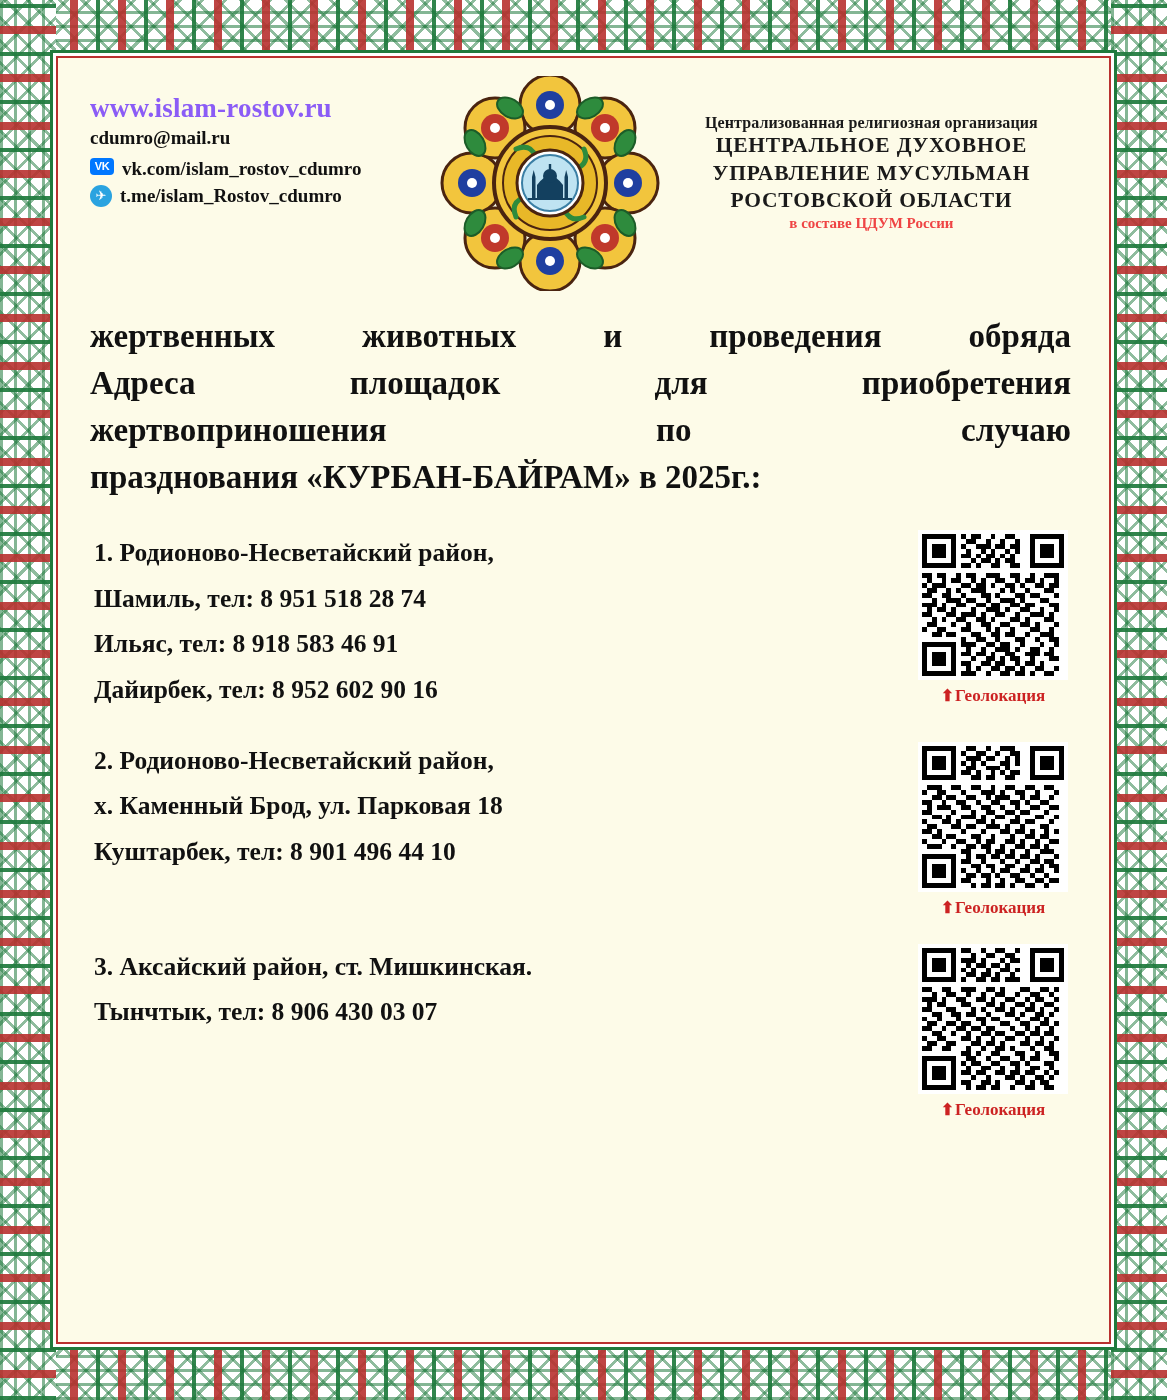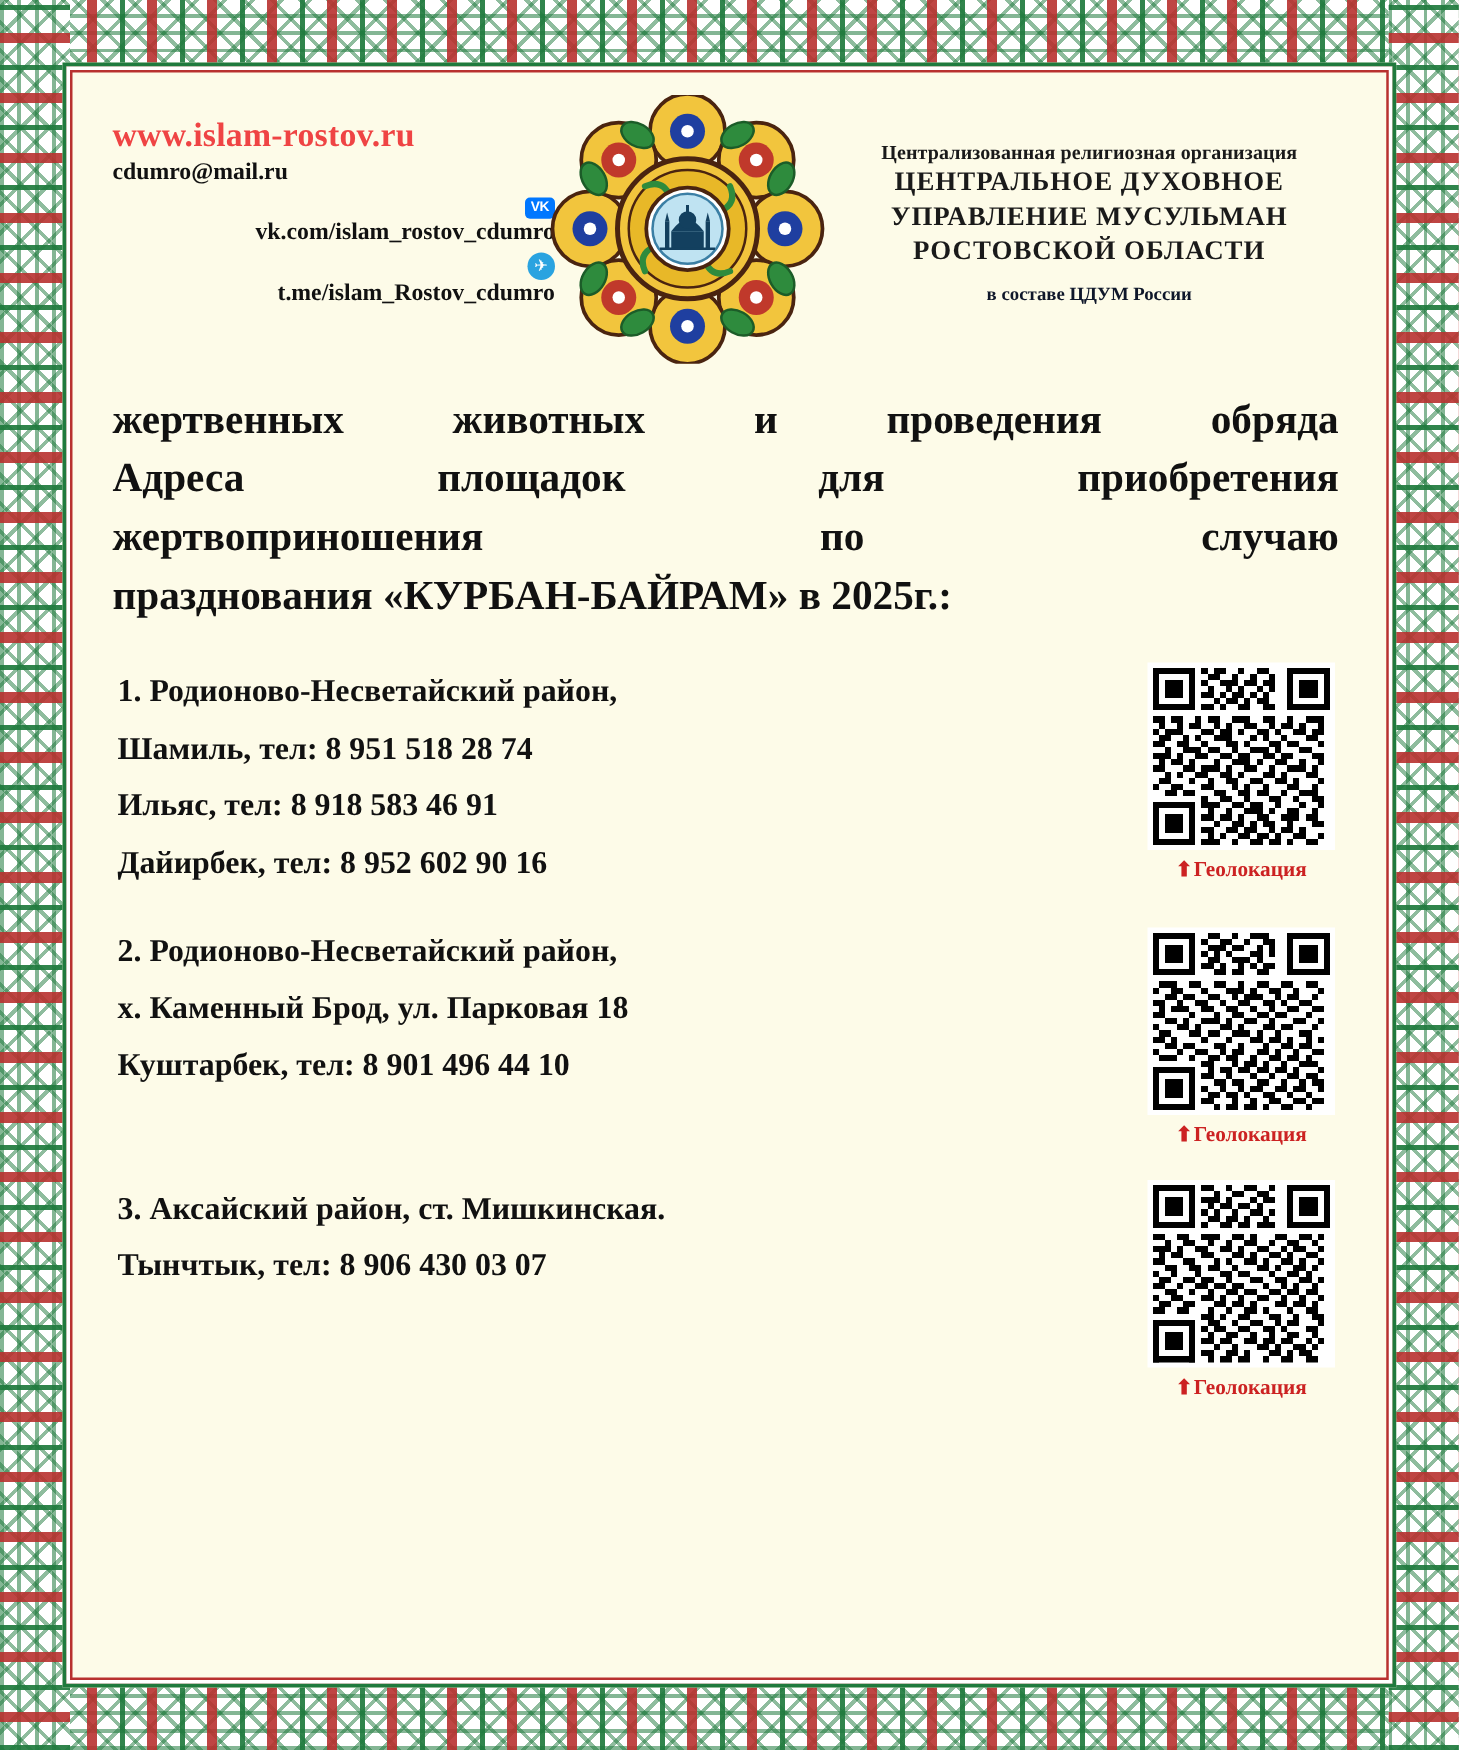--- a/index.html
+++ b/index.html
@@ -104,35 +104,34 @@
     justify-content: space-between;
     height: 215px;
   }
   .contacts {
     padding-top: 18px;
     width: 370px;
   }
   .site {
     font-size: 27px;
     font-weight: bold;
-    color: #ef4444;
+    color: #8b5cf6;
     letter-spacing: 0.2px;
     line-height: 1.1;
   }
   .mail {
     font-size: 19px;
     font-weight: bold;
     color: #111;
     margin-top: 3px;
   }
   .social {
     display: flex;
-    align-items: flex-end;
+    align-items: flex-start;
     margin-top: 9px;
-    flex-direction: column;
   }
   .social + .social { margin-top: 5px; }
   .social-label {
     font-size: 19px;
     font-weight: bold;
     color: #111;
     margin-left: 8px;
   }
   .vk-badge {
     width: 24px; height: 17px;
@@ -179,22 +178,22 @@
     font-size: 21.5px;
     font-weight: bold;
     color: #1a1a1a;
     letter-spacing: 0.8px;
     line-height: 1.28;
     white-space: nowrap;
   }
   .org-line-tail {
     font-size: 15px;
     font-weight: bold;
-    color: #0f172a;
-    margin-top: 13px;
+    color: #ef4444;
+    margin-top: 0;
   }
 
   
   .heading {
     margin-top: 22px;
     font-size: 33px;
     font-weight: bold;
     line-height: 1.42;
     color: #111;
     text-align: justify;

